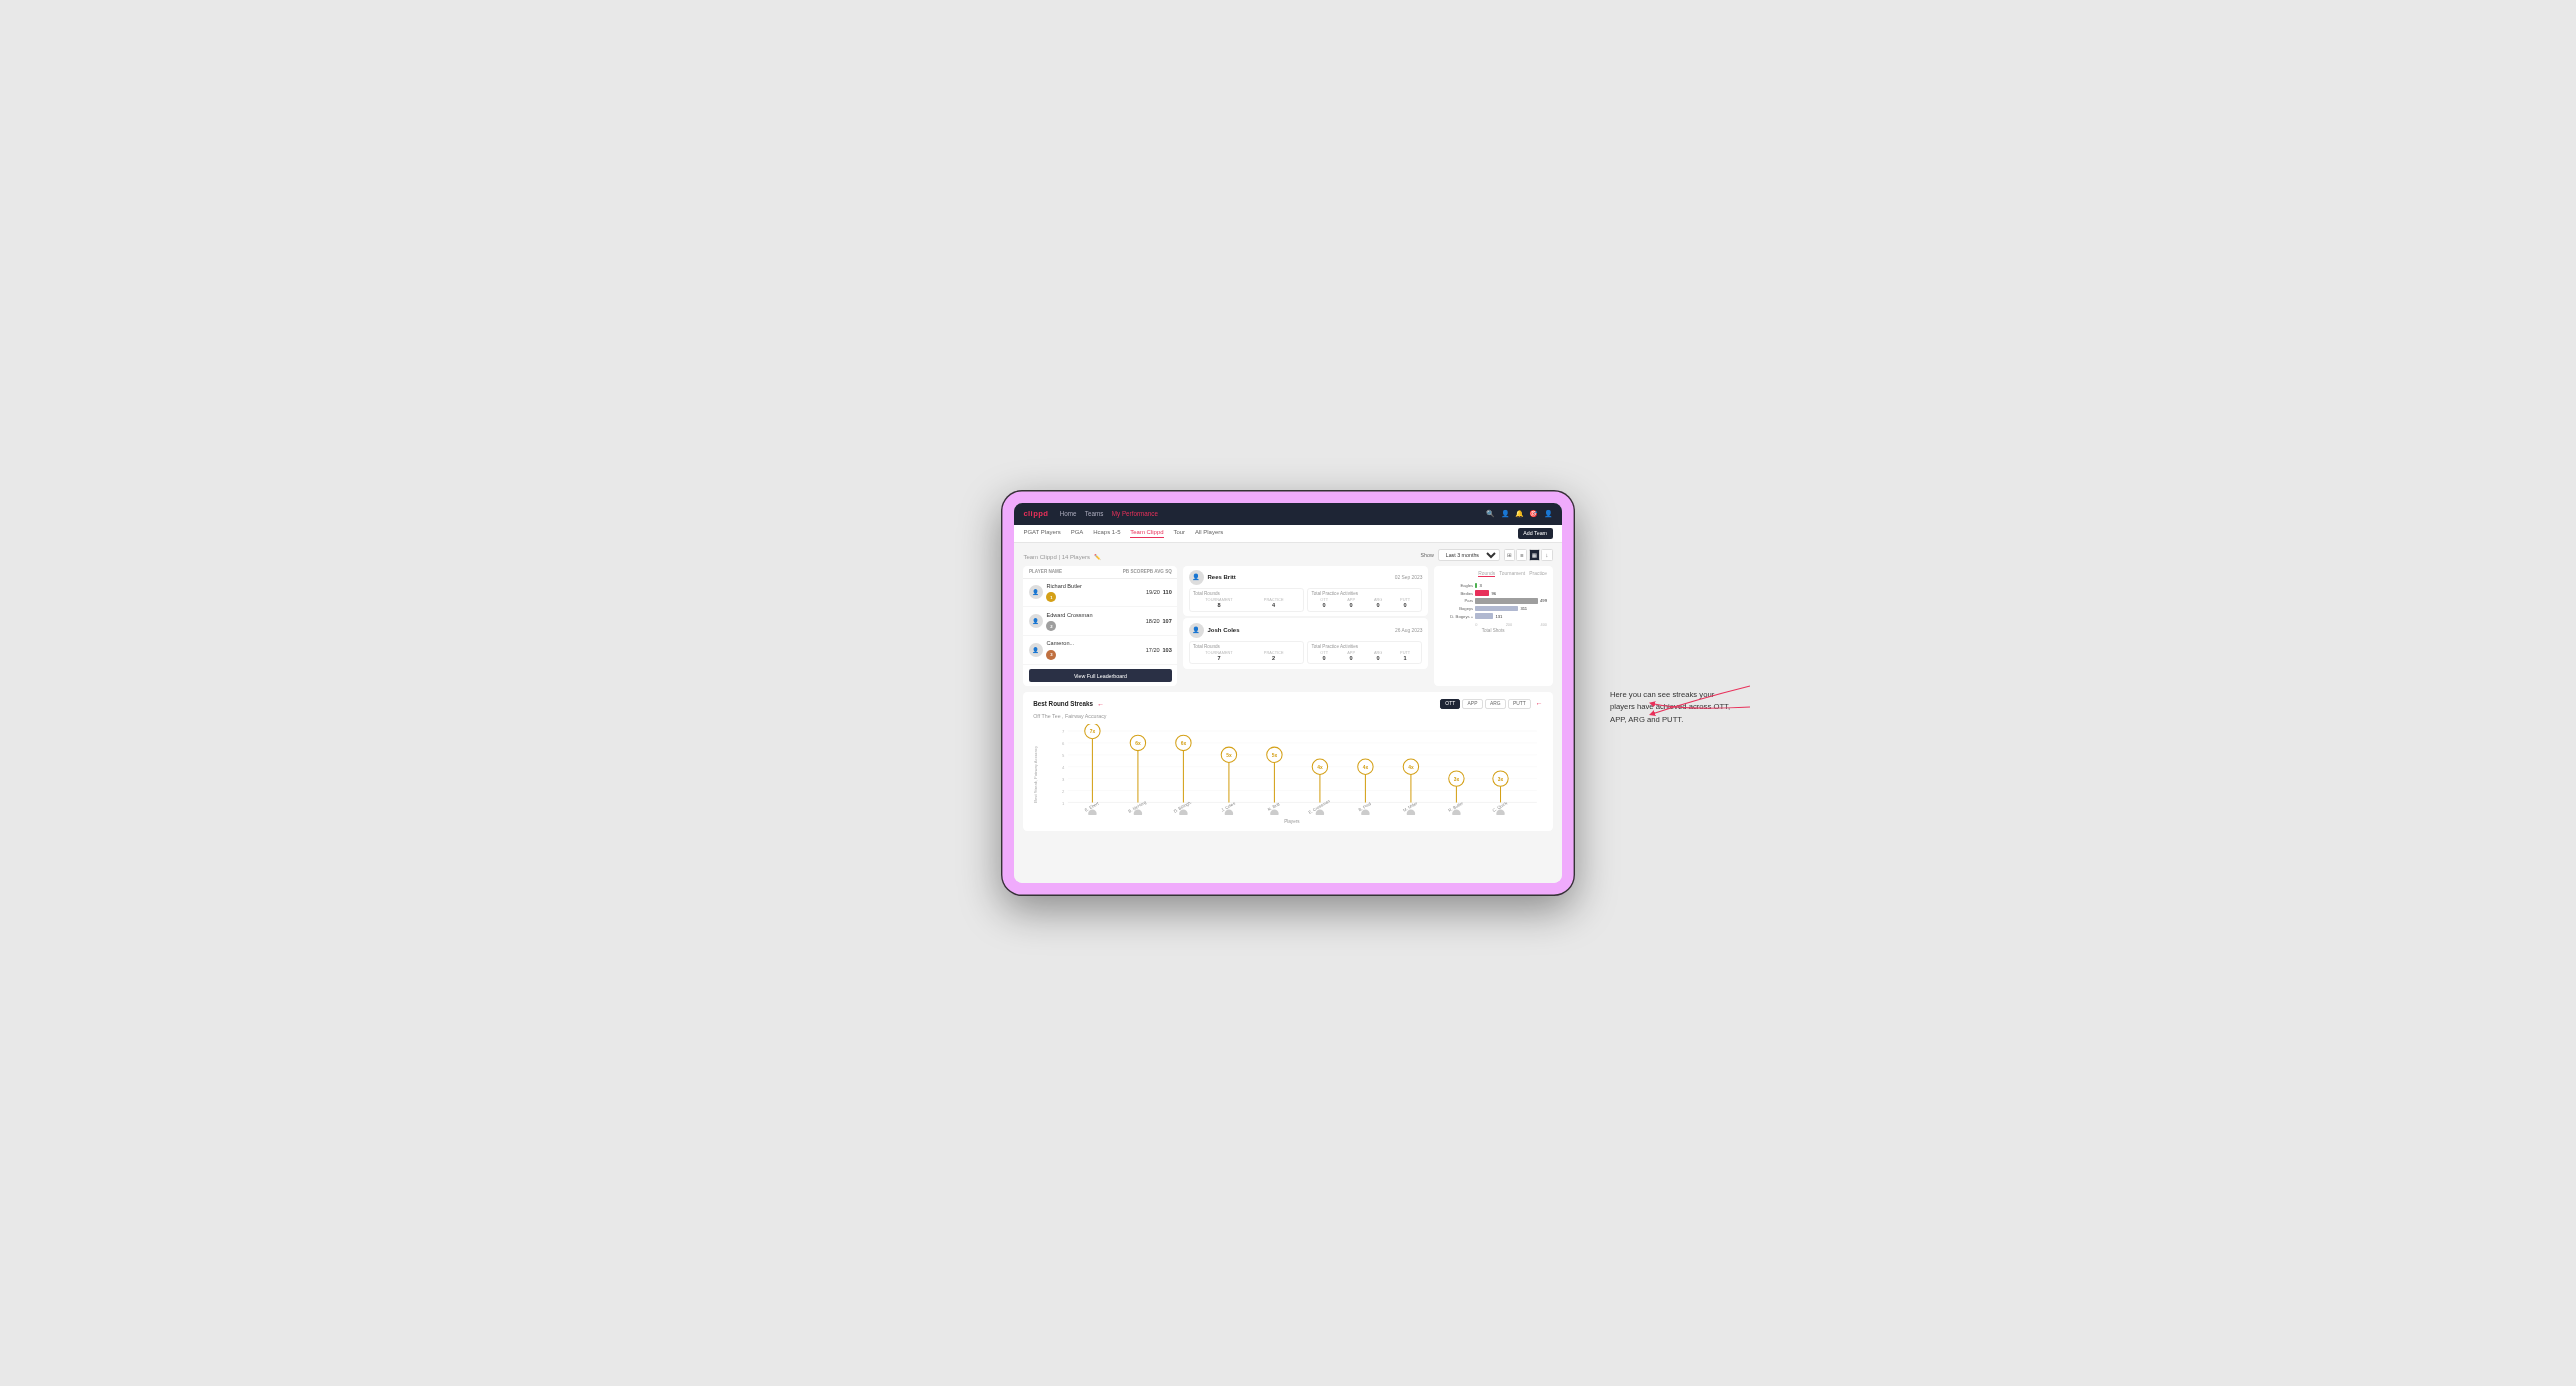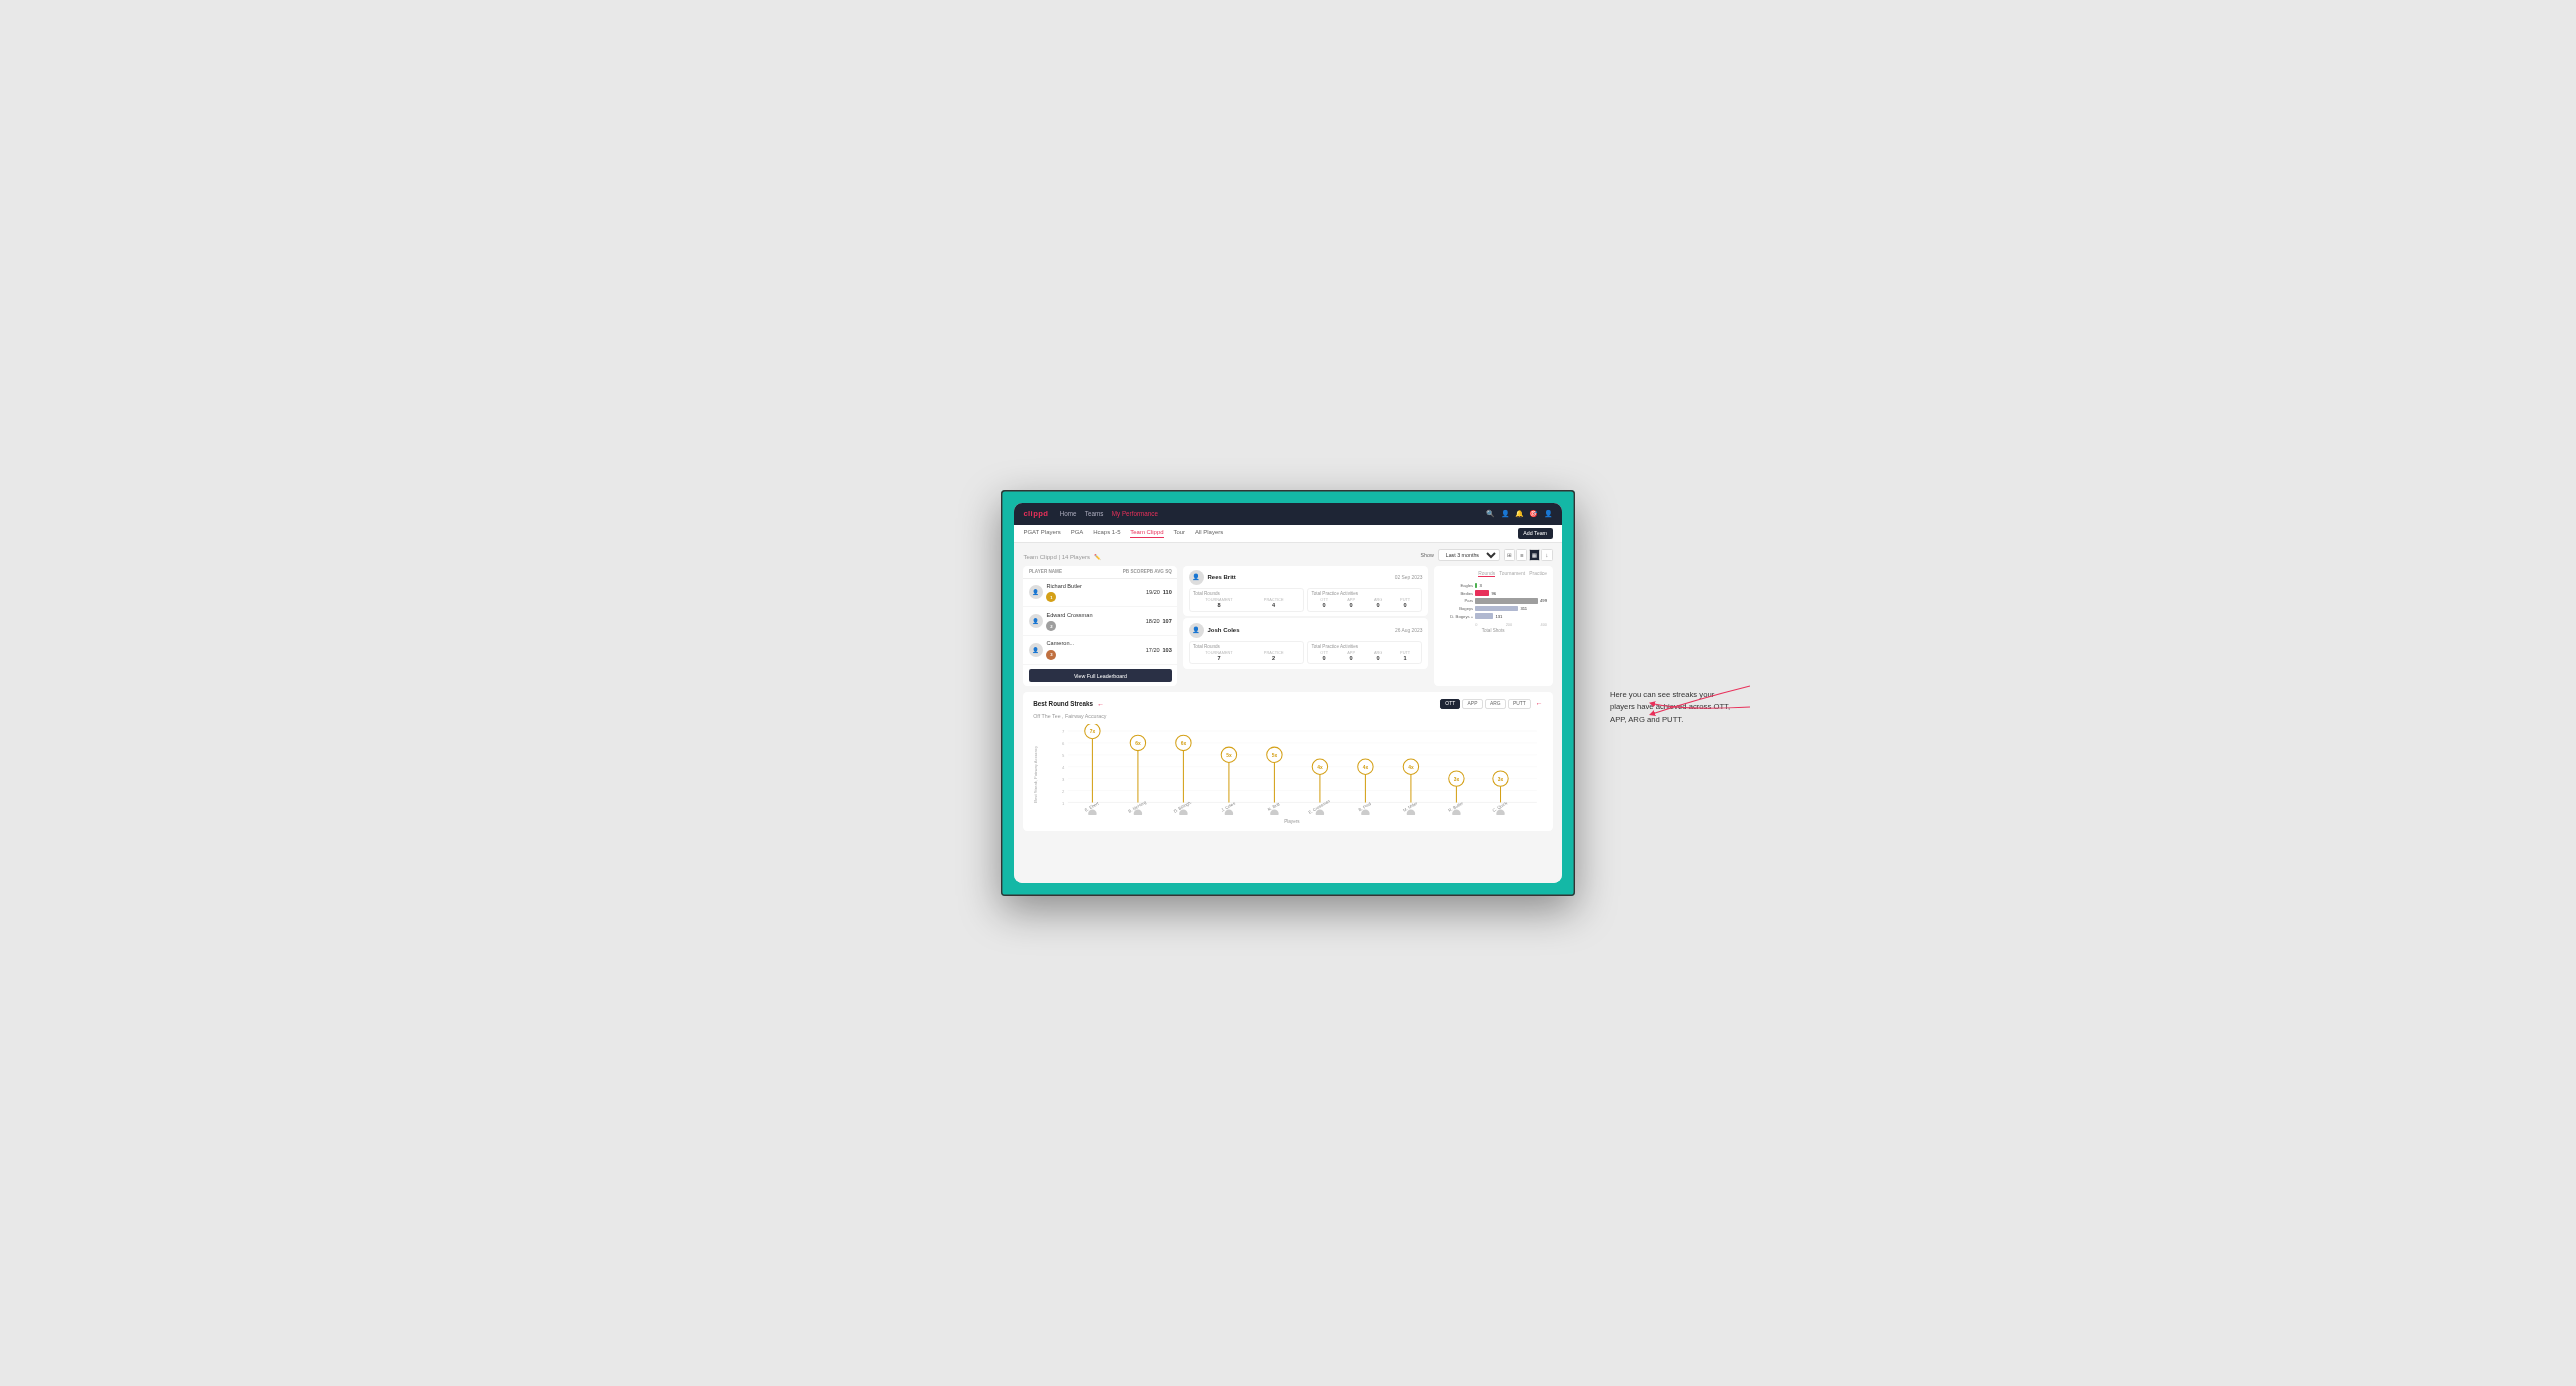--- a/index.html
+++ b/index.html
@@ -7,22 +7,22 @@
       background: #e8e8e8;
       display: flex;
       justify-content: center;
       align-items: center;
       min-height: 100vh;
       font-family: -apple-system, BlinkMacSystemFont, 'Segoe UI', sans-serif;
     }
     .tablet-frame {
       width: 574px;
       height: 406px;
-      background: #14b8a6;
-      border-radius: 4px;
+      background: #f0abfc;
+      border-radius: 21px;
       padding: 12.6px;
       box-shadow: 0 14px 42px rgba(0,0,0,0.4), inset 0 0 0 1.4px #333;
       position: relative;
     }
     .tablet-screen {
       width: 100%;
       height: 100%;
       background: #f5f5f5;
       border-radius: 8.4px;
       overflow: hidden;

